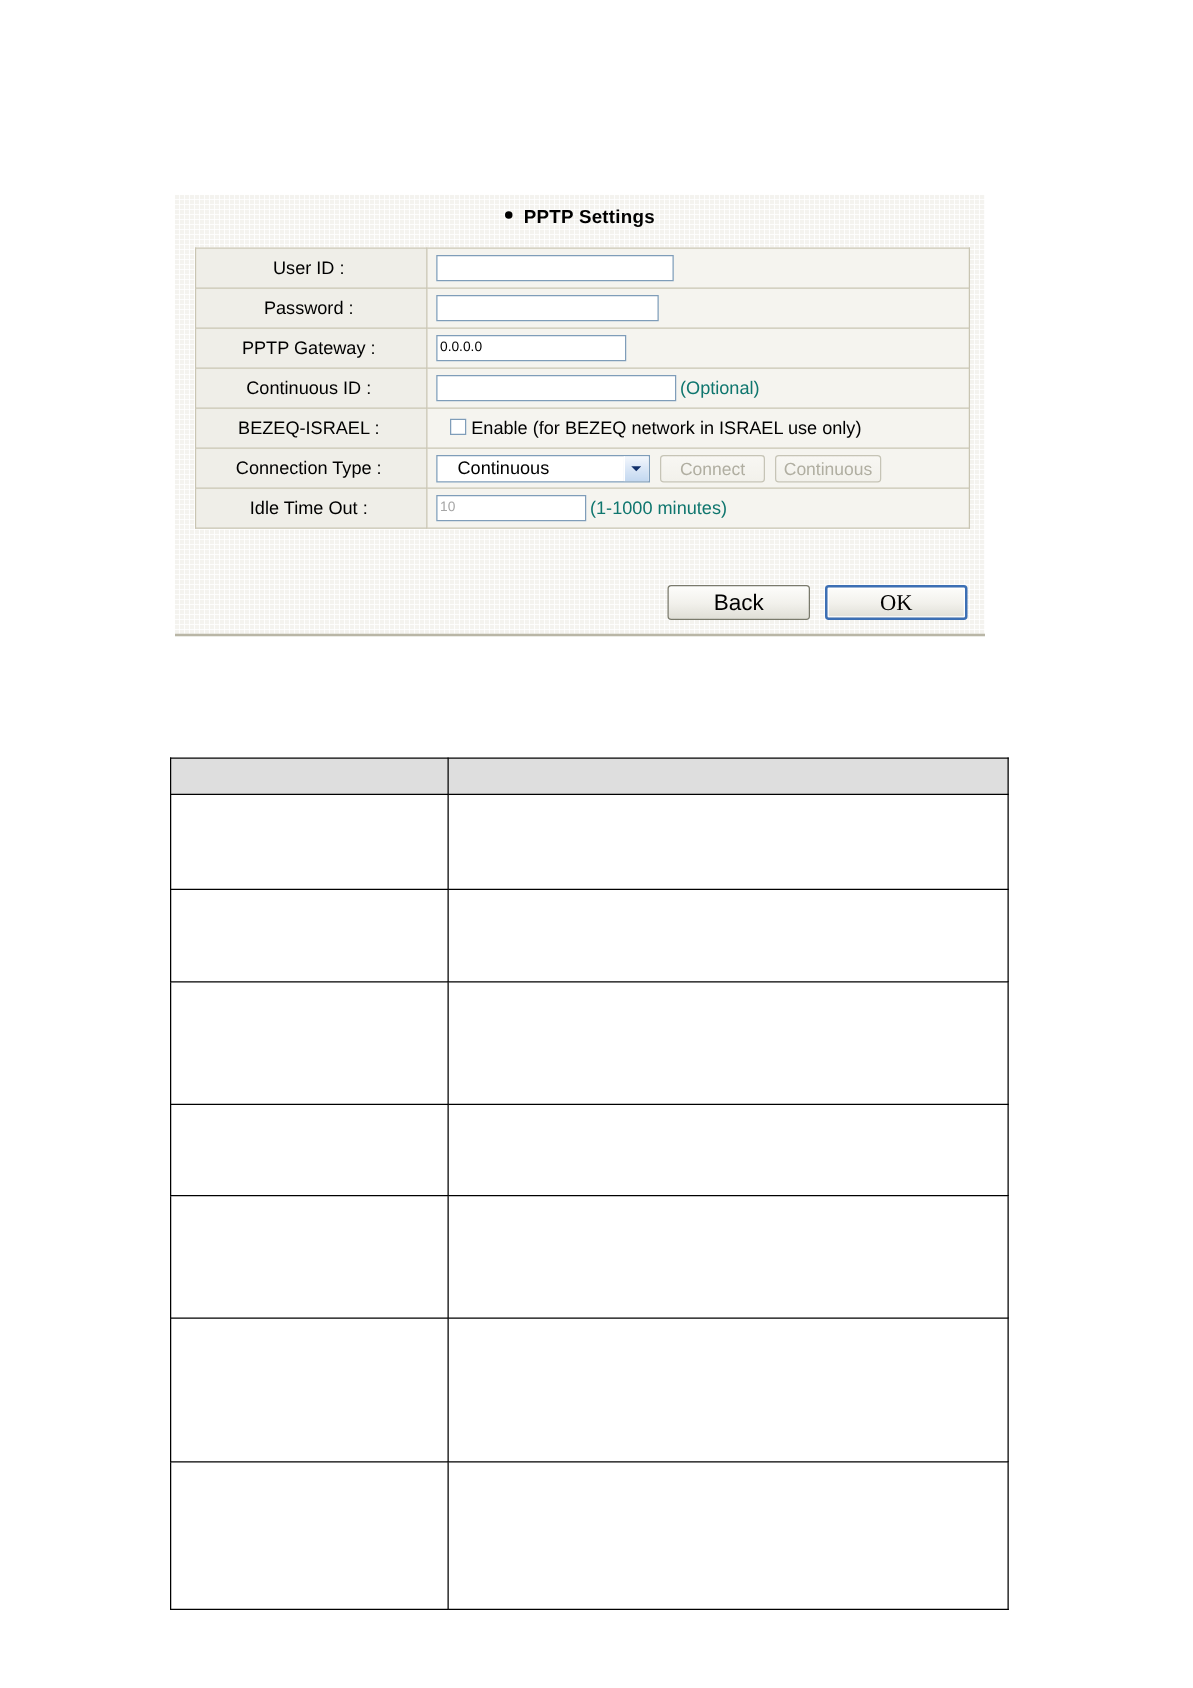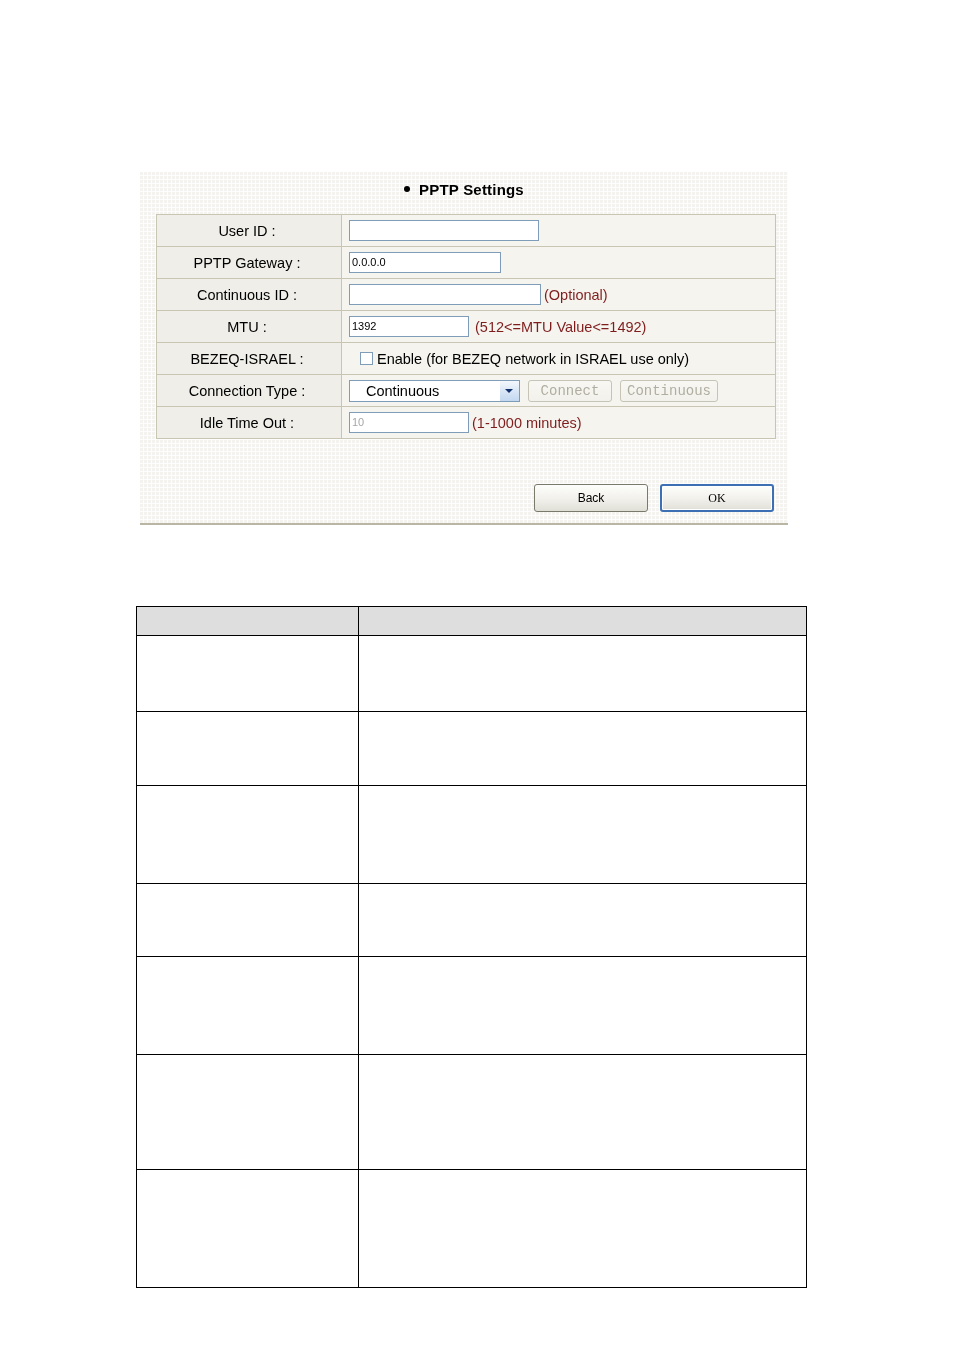--- a/index.html
+++ b/index.html
@@ -13,21 +13,21 @@
     position: relative;
     font-family: "Liberation Sans", sans-serif;
     color: #000000;
     overflow: hidden;
   }
 
   
   .panel {
     position: absolute;
     left: 140px;
-    top: 172px;
+    top: 156px;
     width: 648px;
     height: 353px;
     box-sizing: border-box;
     background-color: #f4f3ef;
     background-image:
       repeating-linear-gradient(to right,  rgba(255,255,255,0) 0 3px, rgba(255,255,255,.85) 3px 4px),
       repeating-linear-gradient(to bottom, rgba(255,255,255,0) 0 3px, rgba(255,255,255,.85) 3px 4px);
     border-bottom: 2px solid #b9b6a6;
   }
   .panel-title {
@@ -98,21 +98,21 @@
   }
   .txt.w-userid   { width: 190px; }
   .txt.w-pass     { width: 178px; }
   .txt.w-gateway  { width: 152px; }
   .txt.w-connid   { width: 192px; }
   .txt.w-mtu      { width: 120px; }
   .txt.w-idle     { width: 120px; color: #a6a6a6; background: #ffffff; }
 
   .hint {
     font-size: 14.5px;
-    color: #7f1d1d;
+    color: #0f766e;
     margin-left: 6px;
     vertical-align: middle;
   }
   .hint.tight { margin-left: 3px; }
 
   .cbox {
     box-sizing: border-box;
     display: inline-block;
     width: 13px;
     height: 13px;
@@ -163,21 +163,21 @@
 
   .btn {
     box-sizing: border-box;
     display: inline-block;
     height: 22px;
     min-width: 84px;
     padding: 0 6px;
     border: 1px solid #8a8a7c;
     border-radius: 3px;
     background: linear-gradient(to bottom, #fcfcfa 0%, #f1f0ea 55%, #e3e2da 100%);
-    font-family: Liberation Mono, monospace;
+    font-family: Liberation Sans, sans-serif;
     font-size: 14px;
     line-height: 20px;
     text-align: center;
     vertical-align: middle;
     color: #000;
   }
   .btn.disabled {
     color: #b0aea1;
     border-color: #c6c4b6;
     background: linear-gradient(to bottom, #f8f7f3 0%, #f2f1eb 100%);
@@ -196,21 +196,21 @@
   }
   .btn-lg {
     box-sizing: border-box;
     display: inline-block;
     width: 114px;
     height: 28px;
     border: 1px solid #7a7a6c;
     border-radius: 3px;
     background: linear-gradient(to bottom, #fdfdfb 0%, #f2f1ec 52%, #e0dfd7 100%);
     font-family: "Liberation Sans", sans-serif;
-    font-size: 12px;
+    font-size: 18px;
     line-height: 26px;
     text-align: center;
     color: #000;
   }
   .btn-lg.primary {
     border: 2px solid #3c6fb4;
     margin-left: 12px;
     line-height: 24px;
     box-shadow: inset 0 0 0 1px #ffffff;
     font-family: Liberation Serif, serif;
@@ -250,41 +250,41 @@
   <table class="form">
     <tbody>
 
       <tr>
         <td class="lbl">User ID :</td>
         <td class="val">
           <span class="txt w-userid"></span>
         </td>
       </tr>
 
+      <tr>
+        <td class="lbl">Password :</td>
+        <td class="val">
+          <span class="txt w-pass"></span>
+        </td>
+      </tr>
 
       <tr>
         <td class="lbl">PPTP Gateway :</td>
         <td class="val">
           <span class="txt w-gateway">0.0.0.0</span>
         </td>
       </tr>
 
       <tr>
         <td class="lbl">Continuous ID :</td>
         <td class="val">
           <span class="txt w-connid"></span><span class="hint tight">(Optional)</span>
         </td>
       </tr>
 
-      <tr>
-        <td class="lbl">MTU :</td>
-        <td class="val">
-          <span class="txt w-mtu">1392</span><span class="hint">(512&lt;=MTU Value&lt;=1492)</span>
-        </td>
-      </tr>
 
       <tr>
         <td class="lbl">BEZEQ-ISRAEL :</td>
         <td class="val">
           <span class="cbox"></span><span class="cb-label">Enable (for BEZEQ network in ISRAEL use only)</span>
         </td>
       </tr>
 
       <tr>
         <td class="lbl">Connection Type :</td>

